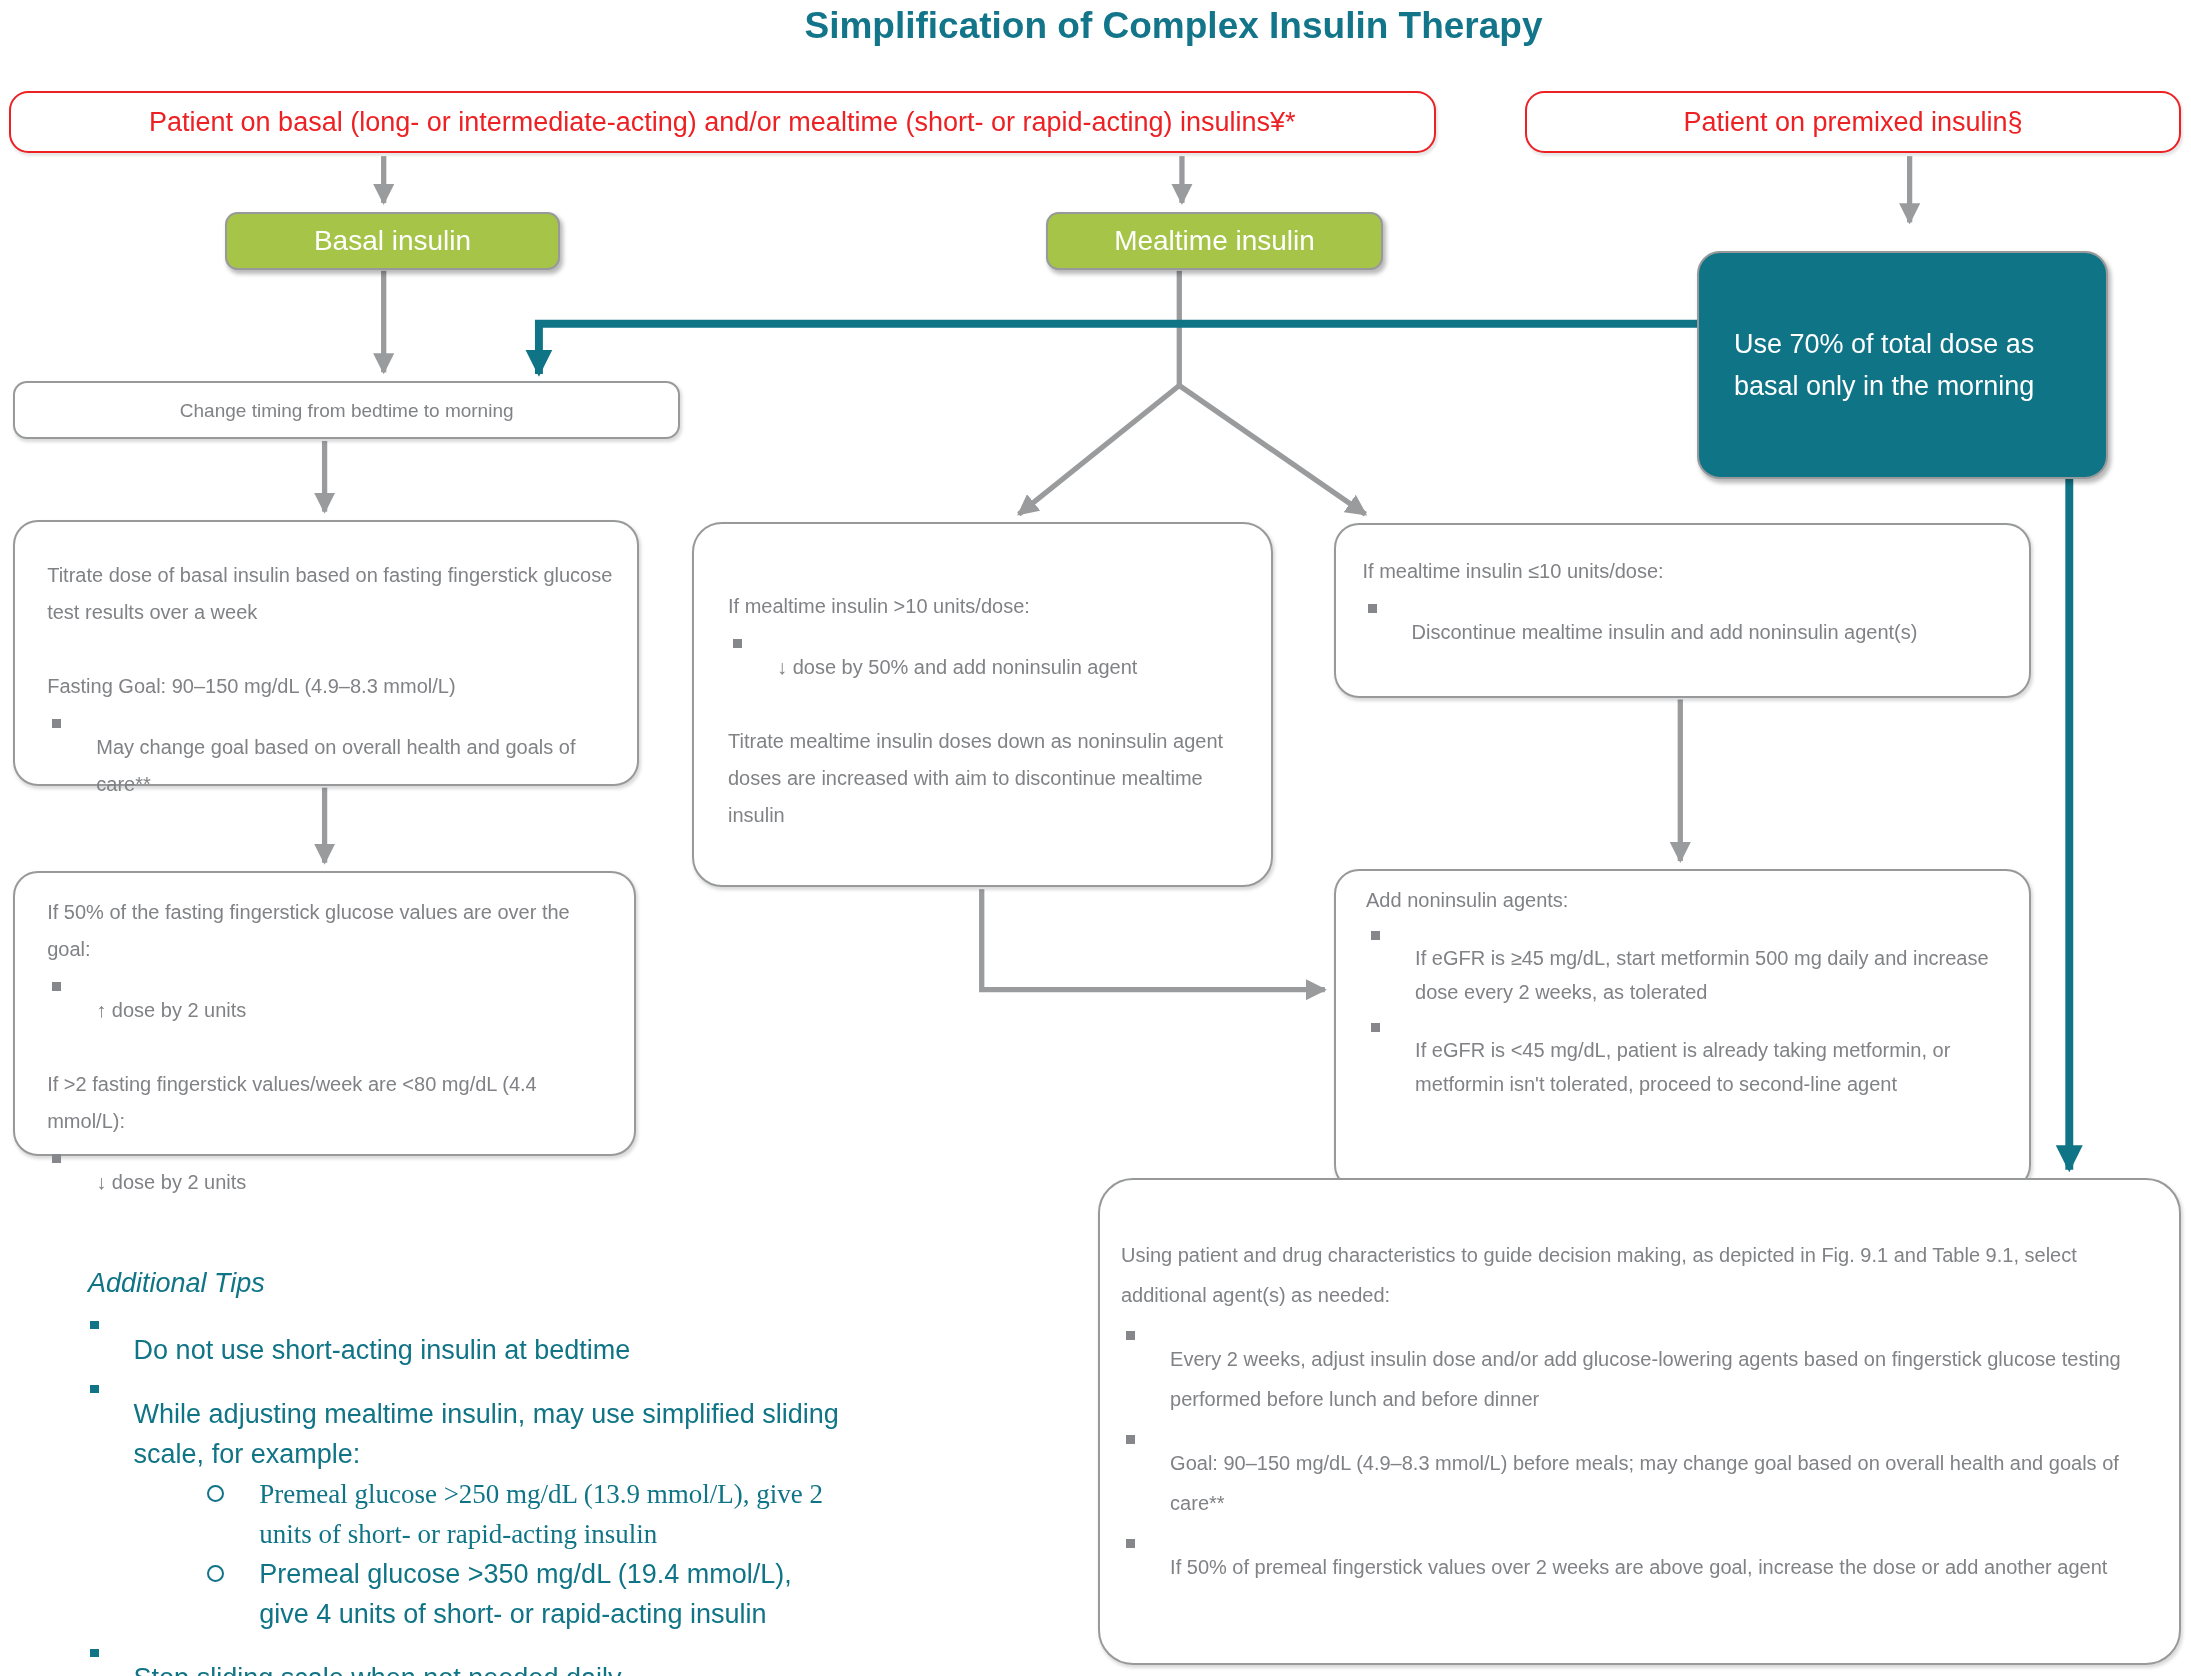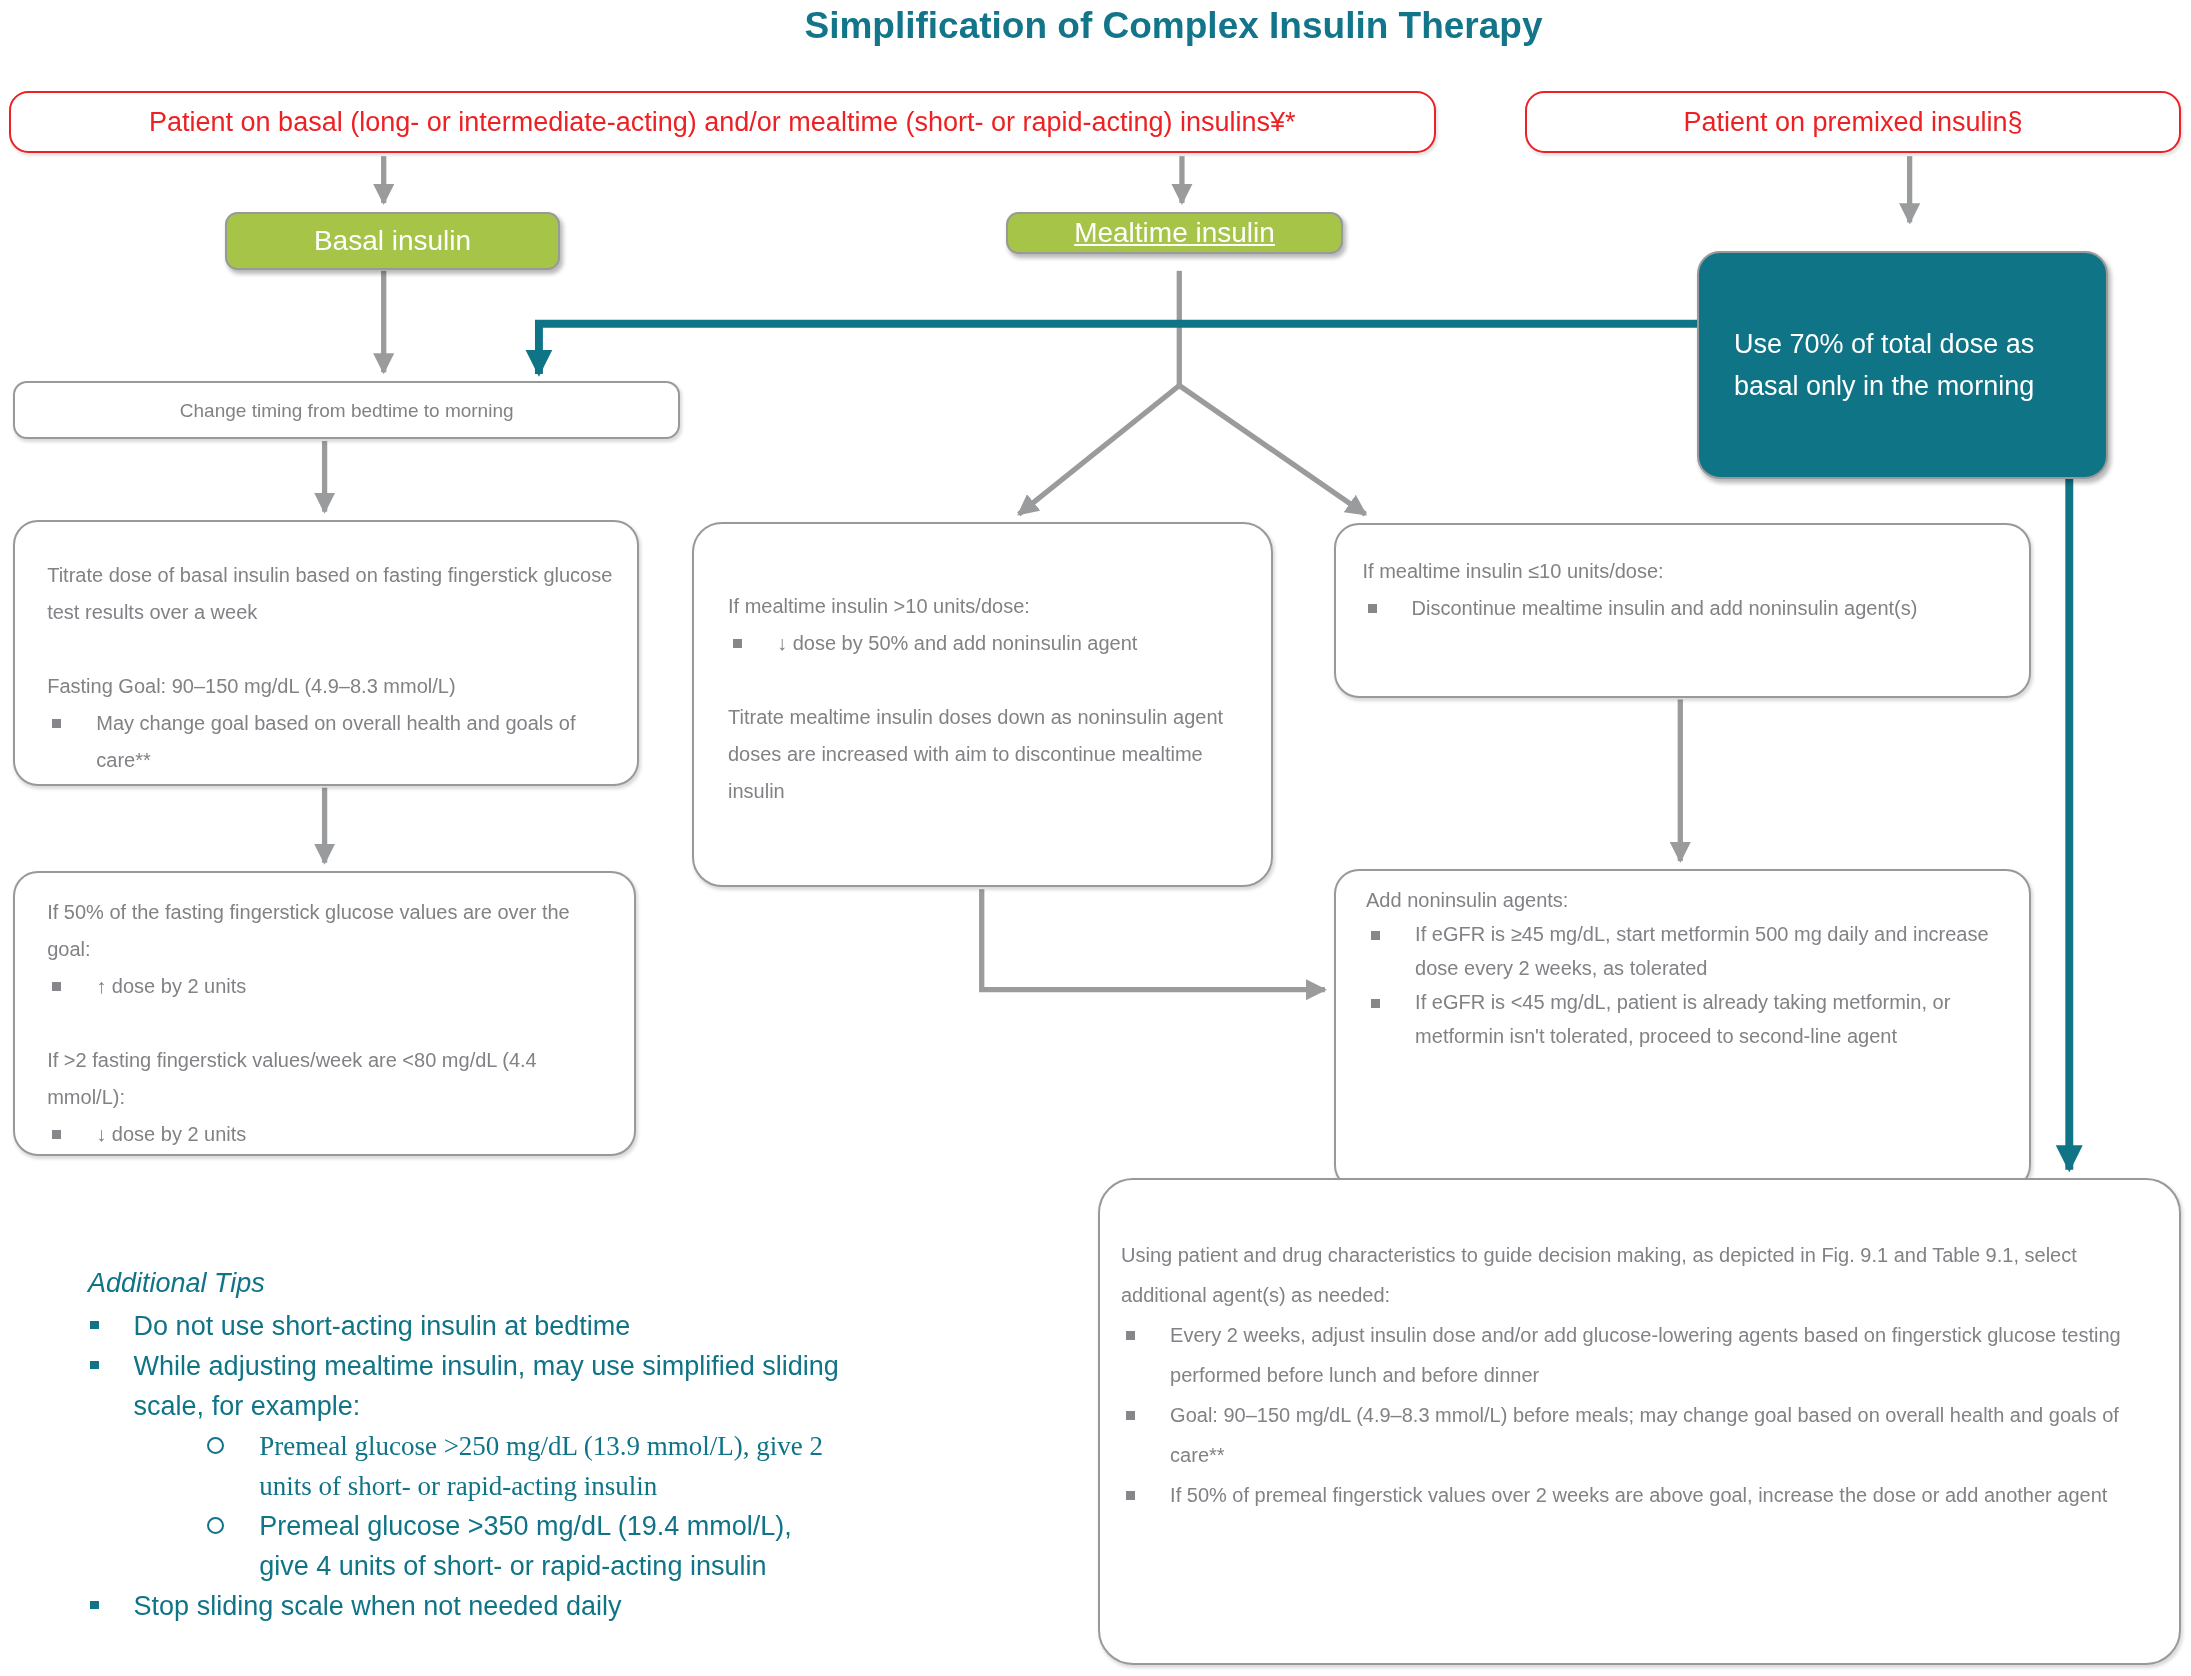--- a/index.html
+++ b/index.html
@@ -30,21 +30,21 @@
   }
   .tealbox{
     background:#107487;border:2.6px solid #97999b;border-radius:23px;
     color:#ffffff;font-size:27px;line-height:42px;
     display:flex;align-items:center;box-shadow:2.6px 3.5px 4.4px rgba(0,0,0,.28);
     padding-left:35px;padding-right:17.6px;margin-top:20px;
   }
   .center-text{display:flex;align-items:center;justify-content:center;text-align:center;}
   .row{display:flex;align-items:flex-start;}
   .sq{flex:0 0 auto;width:8.8px;height:8.8px;background:#85878a;margin:14px 0 0 5.3px;}
-  .bt{margin-left:35px;}
+  .bt{margin-left:35px;margin-top:24px;}
   .pgap{margin-top:37px;}
   
   #tips{color:#107487;font-size:27px;line-height:40px;width:847px;}
   #tips .sq{background:#107487;margin:15px 0 0 1.8px;}
   #tips .bt{margin-left:35px;}
   #tips .sub{margin-left:119px;}
   .circ{flex:0 0 auto;width:13.2px;height:13.2px;border:2.2px solid #107487;border-radius:50%;margin:11.5px 0 0 0;background:#fff;}
   .ct{margin-left:35px;}
   .tips-head{margin-bottom:2.6px;font-style:italic;}
   .box-addnon{line-height:34px;}
@@ -87,21 +87,21 @@
   <div class="abs entry" style="left:8.8px;top:91px;width:1427px;height:62px;">
     <span>Patient on basal (long- or intermediate-acting) and/or mealtime (short- or rapid-acting) insulins¥*</span>
   </div>
   <div class="abs entry" style="left:1525px;top:91px;width:656px;height:62px;">
     <span>Patient on premixed insulin§</span>
   </div>
 
   <div class="abs green" style="left:225px;top:212px;width:335px;height:58px;">
     <span>Basal insulin</span>
   </div>
-  <div class="abs green" style="left:1006px;top:212px;width:337px;height:42px;text-decoration:underline;">
+  <div class="abs green" style="left:1046px;top:212px;width:337px;height:58px;">
     <span>Mealtime insulin</span>
   </div>
 
   <div class="abs tealbox" style="left:1697px;top:231px;width:411px;height:228px;">
     <span>Use 70% of total dose as basal only in the morning</span>
   </div>
 
   <div class="abs node center-text" style="left:13.2px;top:381px;width:667px;height:58px;border-radius:14px;font-size:19px;">
     <span>Change timing from bedtime to morning</span>
   </div>

